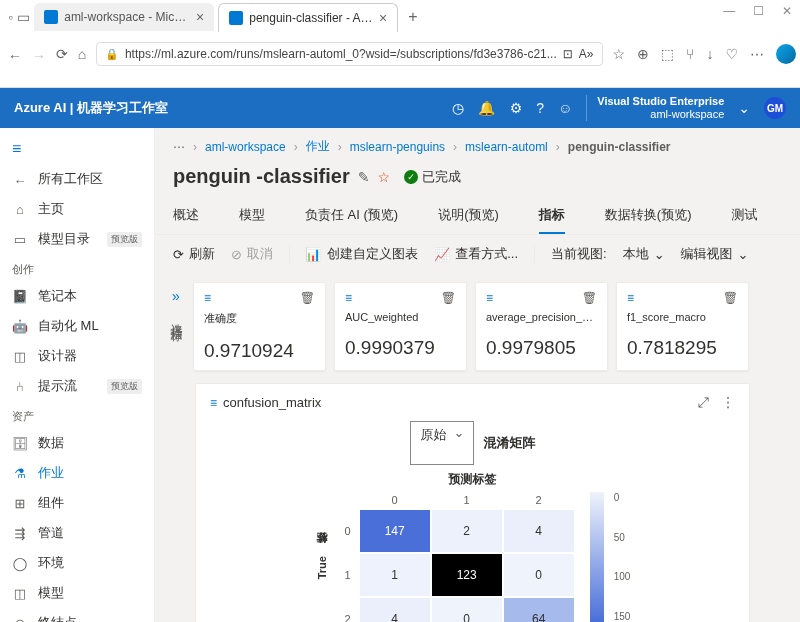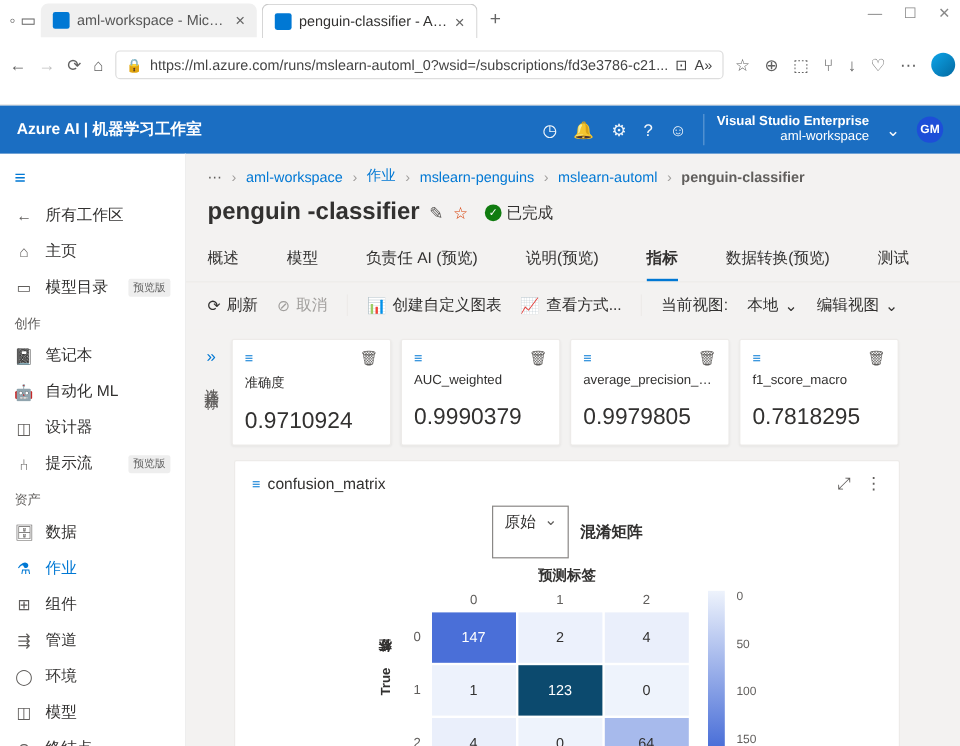--- a/index.html
+++ b/index.html
@@ -361,21 +361,21 @@
             <div></div>
             <div class="hm-h">0</div>
             <div class="hm-h">1</div>
             <div class="hm-h">2</div>
             <div class="hm-r">0</div>
             <div class="hm-cell" style="background: rgb(74, 111, 216); color: rgb(255, 255, 255);">147</div>
             <div class="hm-cell" style="background: rgb(236, 241, 252); color: rgb(50, 49, 48);">2</div>
             <div class="hm-cell" style="background: rgb(234, 239, 251); color: rgb(50, 49, 48);">4</div>
             <div class="hm-r">1</div>
             <div class="hm-cell" style="background: rgb(237, 242, 252); color: rgb(50, 49, 48);">1</div>
-            <div class="hm-cell" style="background: #0c4a6e; color: rgb(255, 255, 255);">123</div>
+            <div class="hm-cell" style="background: #000000; color: rgb(255, 255, 255);">123</div>
             <div class="hm-cell" style="background: rgb(238, 243, 252); color: rgb(50, 49, 48);">0</div>
             <div class="hm-r">2</div>
             <div class="hm-cell" style="background: rgb(234, 239, 251); color: rgb(50, 49, 48);">4</div>
             <div class="hm-cell" style="background: rgb(238, 243, 252); color: rgb(50, 49, 48);">0</div>
             <div class="hm-cell" style="background: rgb(167, 186, 236); color: rgb(50, 49, 48);">64</div>
           </div>
         <div class="colorbar"></div>
         <div class="cb-ticks" id="cb-ticks">
             <span>0</span>
             <span>50</span>

